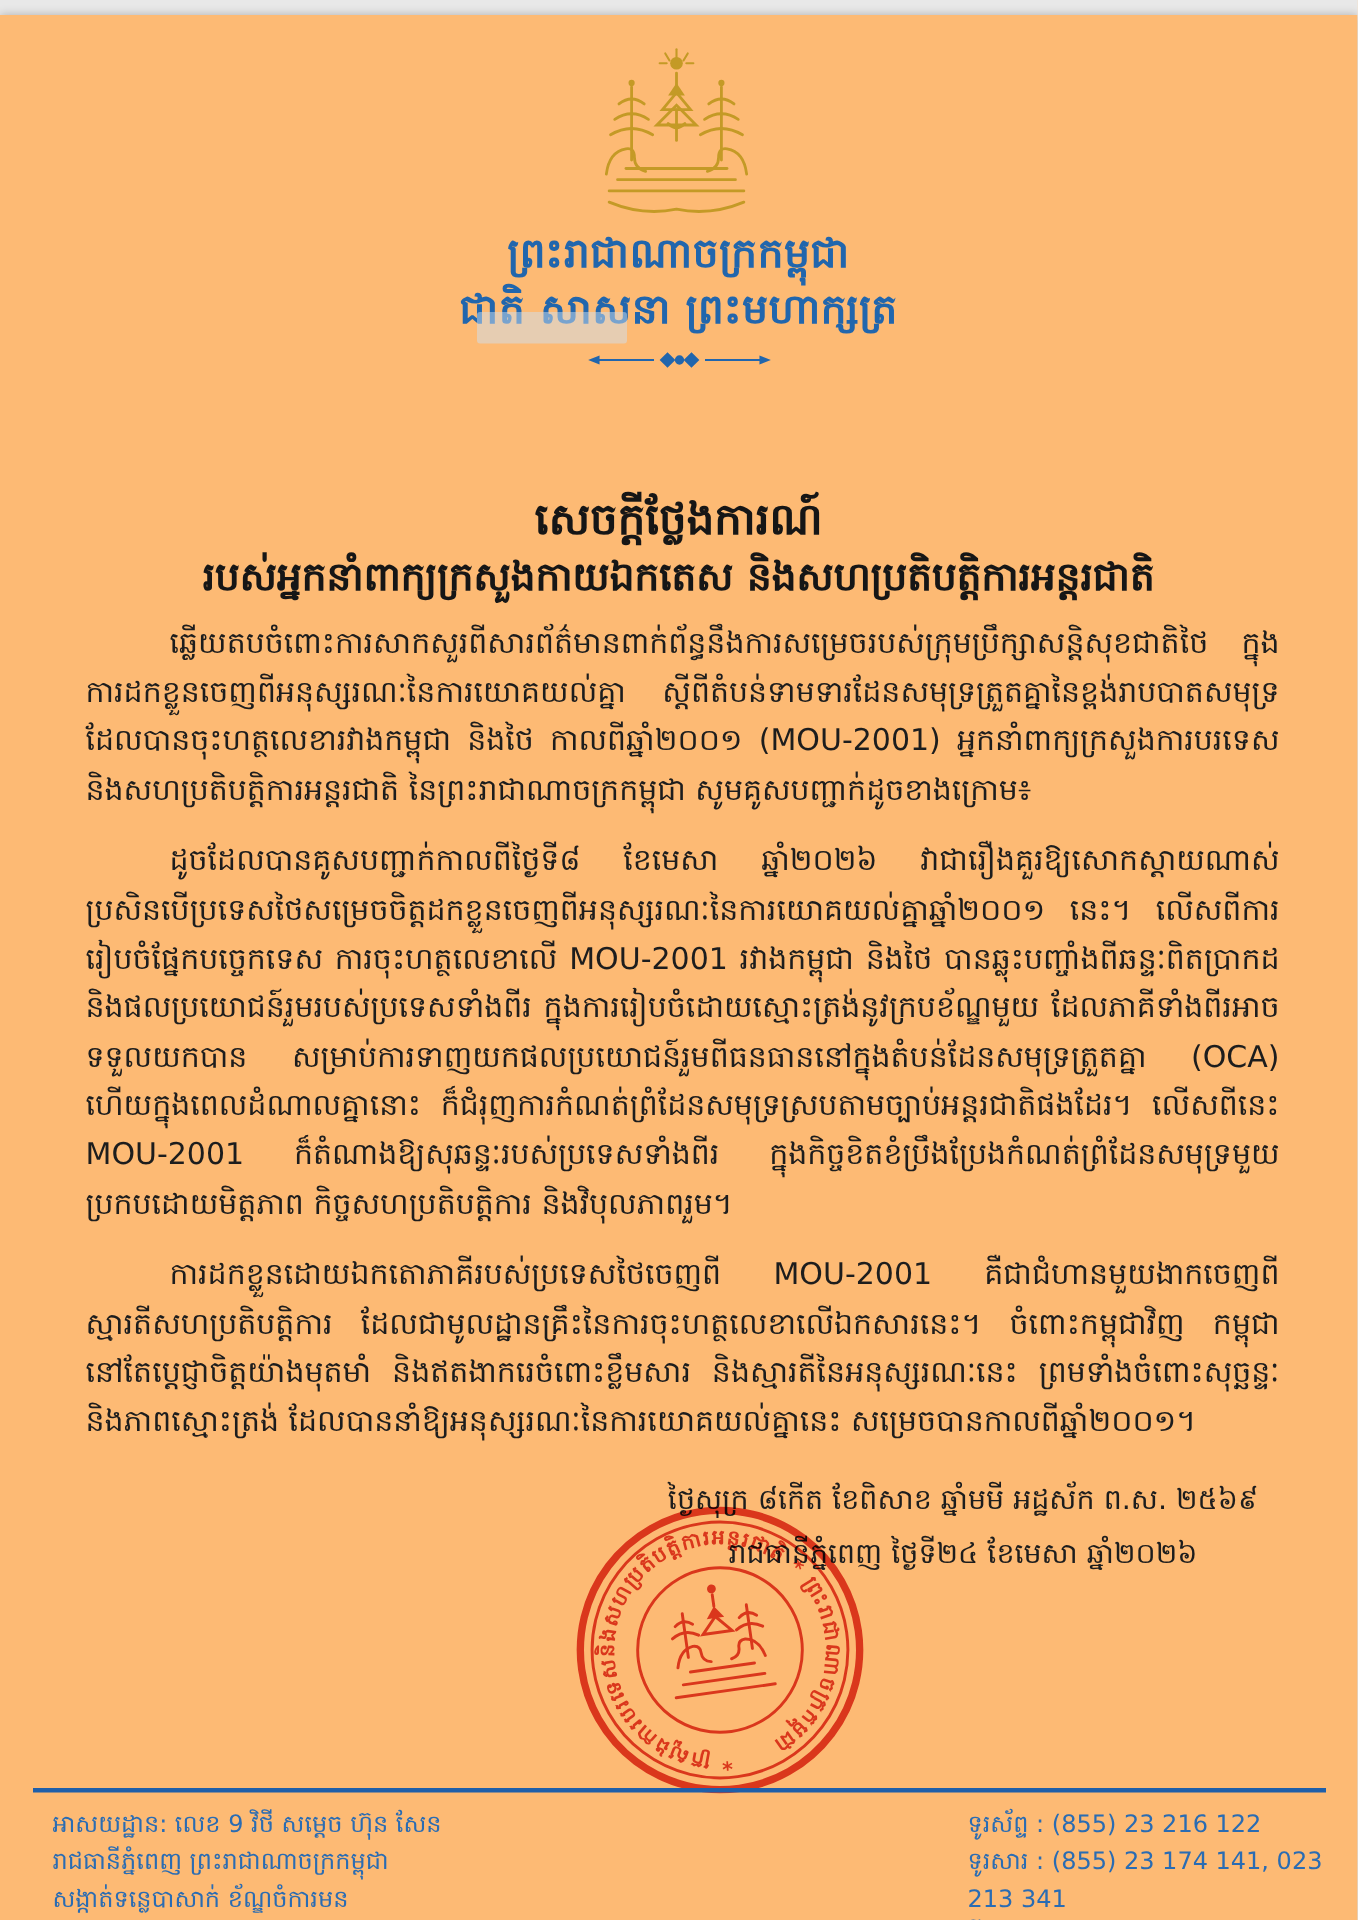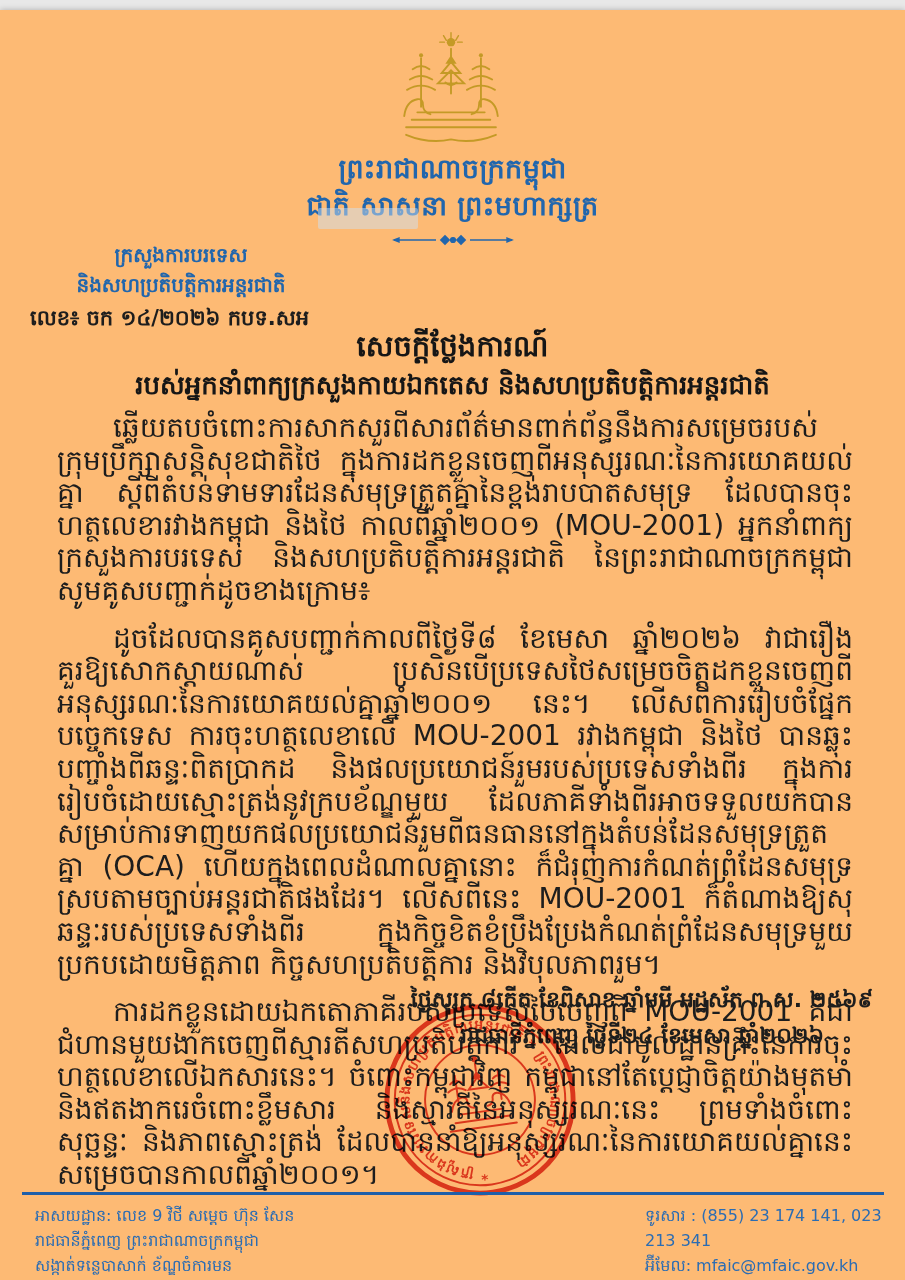--- a/index.html
+++ b/index.html
@@ -25,29 +25,29 @@
   .ministry{top:230px;left:22px;width:318px;text-align:center;}
   .ministry .mline{color:#2166ad;font-weight:700;font-size:20px;line-height:30px;}
   .ministry .refnum{color:#1d1d1d;font-weight:700;font-size:21px;line-height:32px;margin-top:2px;text-align:left;padding-left:8px;}
 
   .title{top:316px;color:#161616;font-weight:700;}
   .title .t1{font-size:29px;line-height:40px;text-align:center;}
   .title .t2{font-size:26px;line-height:38px;}
 
   .bodytext{
     top:402px;left:57px;width:796px;
-    color:#1d1d1d;font-size:28px;line-height:32.6px;
+    color:#1d1d1d;font-size:20px;line-height:32.6px;
     text-align:justify;word-break:break-word;
   }
   .bodytext p{margin:0 0 15px 0;text-indent:56px;}
 
   .dateline{
     top:972px;right:26px;width:474px;
     text-align:center;color:#1d1d1d;
-    font-size:22px;line-height:36px;font-weight:700;
+    font-size:19px;line-height:36px;font-weight:400;
   }
 
   .stamp{
     top:992px;left:382px;width:196px;height:196px;
     mix-blend-mode:multiply;opacity:.92;
     transform:rotate(-8deg);
   }
 
   .scan-smudge{
     top:198px;left:318px;width:100px;height:21px;
@@ -121,25 +121,20 @@
           <path d="M120 7 l-5 -2 v4 z"></path>
         <rect x="50" y="4" width="6" height="6" transform="rotate(45 53 7)"></rect>
         <rect x="66" y="4" width="6" height="6" transform="rotate(45 69 7)"></rect>
         <circle cx="61" cy="7" r="2.4"></circle>
       </g>
     </svg>
   </div>
 
   <div class="abs scan-smudge"></div>
 
-  <div class="abs ministry">
-    <div class="mline">ក្រសួងការបរទេស</div>
-    <div class="mline">និងសហប្រតិបត្តិការអន្តរជាតិ</div>
-    <div class="refnum">លេខ៖ ចក ១៤/២០២៦ កបទ.សអ</div>
-  </div>
 
   <div class="abs center title">
     <div class="t1">សេចក្តីថ្លែងការណ៍</div>
     <div class="t2">របស់អ្នកនាំពាក្យក្រសួងកាយឯកតេស និងសហប្រតិបត្តិការអន្តរជាតិ</div>
   </div>
 
   <div class="abs bodytext">
     <p>ឆ្លើយតបចំពោះការសាកសួរពីសារព័ត៌មានពាក់ព័ន្ធនឹងការសម្រេចរបស់ក្រុមប្រឹក្សាសន្តិសុខជាតិថៃ ក្នុងការដកខ្លួនចេញពីអនុស្សរណៈនៃការយោគយល់គ្នា ស្តីពីតំបន់ទាមទារដែនសមុទ្រត្រួតគ្នានៃខ្ពង់រាបបាតសមុទ្រ ដែលបានចុះហត្ថលេខារវាងកម្ពុជា និងថៃ កាលពីឆ្នាំ២០០១ (MOU-2001) អ្នកនាំពាក្យក្រសួងការបរទេស និងសហប្រតិបត្តិការអន្តរជាតិ នៃព្រះរាជាណាចក្រកម្ពុជា សូមគូសបញ្ជាក់ដូចខាងក្រោម៖</p>
     <p>ដូចដែលបានគូសបញ្ជាក់កាលពីថ្ងៃទី៨ ខែមេសា ឆ្នាំ២០២៦ វាជារឿងគួរឱ្យសោកស្តាយណាស់ ប្រសិនបើប្រទេសថៃសម្រេចចិត្តដកខ្លួនចេញពីអនុស្សរណៈនៃការយោគយល់គ្នាឆ្នាំ២០០១ នេះ។ លើសពីការរៀបចំផ្នែកបច្ចេកទេស ការចុះហត្ថលេខាលើ MOU-2001 រវាងកម្ពុជា និងថៃ បានឆ្លុះបញ្ចាំងពីឆន្ទៈពិតប្រាកដ និងផលប្រយោជន៍រួមរបស់ប្រទេសទាំងពីរ ក្នុងការរៀបចំដោយស្មោះត្រង់នូវក្របខ័ណ្ឌមួយ ដែលភាគីទាំងពីរអាចទទួលយកបាន សម្រាប់ការទាញយកផលប្រយោជន៍រួមពីធនធាននៅក្នុងតំបន់ដែនសមុទ្រត្រួតគ្នា (OCA) ហើយក្នុងពេលដំណាលគ្នានោះ ក៏ជំរុញការកំណត់ព្រំដែនសមុទ្រស្របតាមច្បាប់អន្តរជាតិផងដែរ។ លើសពីនេះ MOU-2001 ក៏តំណាងឱ្យសុឆន្ទៈរបស់ប្រទេសទាំងពីរ ក្នុងកិច្ចខិតខំប្រឹងប្រែងកំណត់ព្រំដែនសមុទ្រមួយ ប្រកបដោយមិត្តភាព កិច្ចសហប្រតិបត្តិការ និងវិបុលភាពរួម។</p>
     <p>ការដកខ្លួនដោយឯកតោភាគីរបស់ប្រទេសថៃចេញពី MOU-2001 គឺជាជំហានមួយងាកចេញពីស្មារតីសហប្រតិបត្តិការ ដែលជាមូលដ្ឋានគ្រឹះនៃការចុះហត្ថលេខាលើឯកសារនេះ។ ចំពោះកម្ពុជាវិញ កម្ពុជានៅតែប្តេជ្ញាចិត្តយ៉ាងមុតមាំ និងឥតងាករេចំពោះខ្លឹមសារ និងស្មារតីនៃអនុស្សរណៈនេះ ព្រមទាំងចំពោះសុច្ឆន្ទៈ និងភាពស្មោះត្រង់ ដែលបាននាំឱ្យអនុស្សរណៈនៃការយោគយល់គ្នានេះ សម្រេចបានកាលពីឆ្នាំ២០០១។</p>
@@ -186,17 +181,18 @@
 
   <div class="abs footer-rule"></div>
 
   <div class="abs footer footer-left">
     <div>អាសយដ្ឋាន: លេខ 9 វិថី សម្តេច ហ៊ុន សែន</div>
     <div>រាជធានីភ្នំពេញ ព្រះរាជាណាចក្រកម្ពុជា</div>
     <div>សង្កាត់ទន្លេបាសាក់ ខ័ណ្ឌចំការមន</div>
   </div>
 
   <div class="abs footer footer-right">
+    <div>ទូរស័ព្ទ : (855) 23 216 122</div>
     <div>ទូរសារ : (855) 23 174 141, 023 213 341</div>
     <div>អ៊ីមែល: mfaic@mfaic.gov.kh</div>
   </div>
 
 </div>
 
 </body></html>

